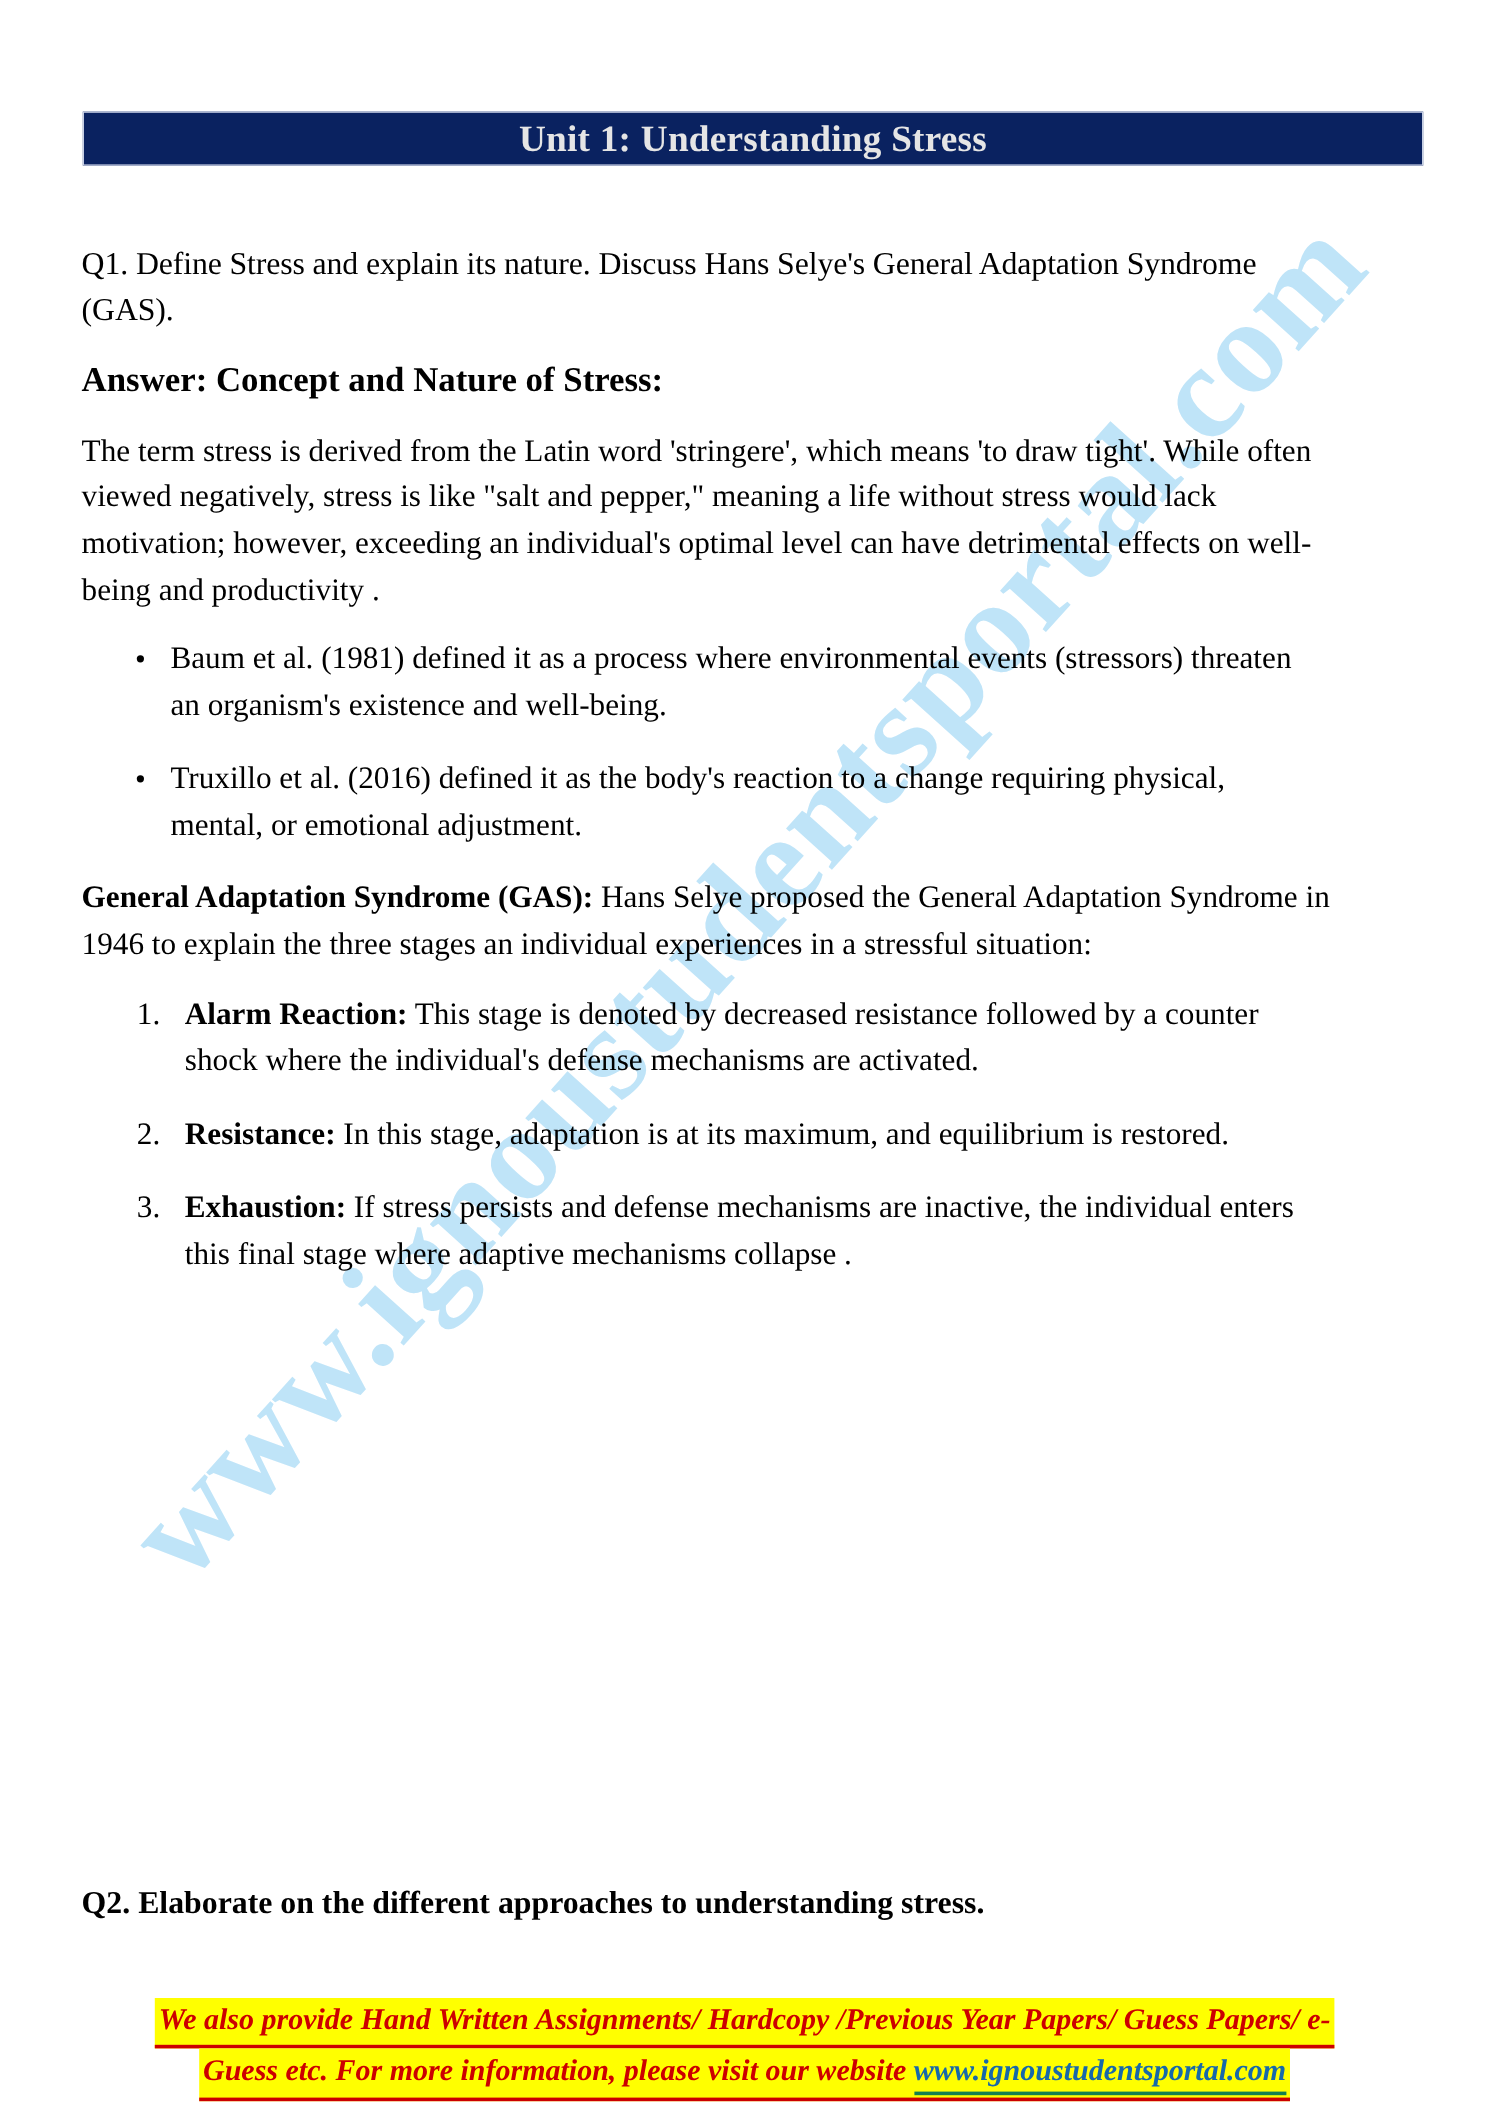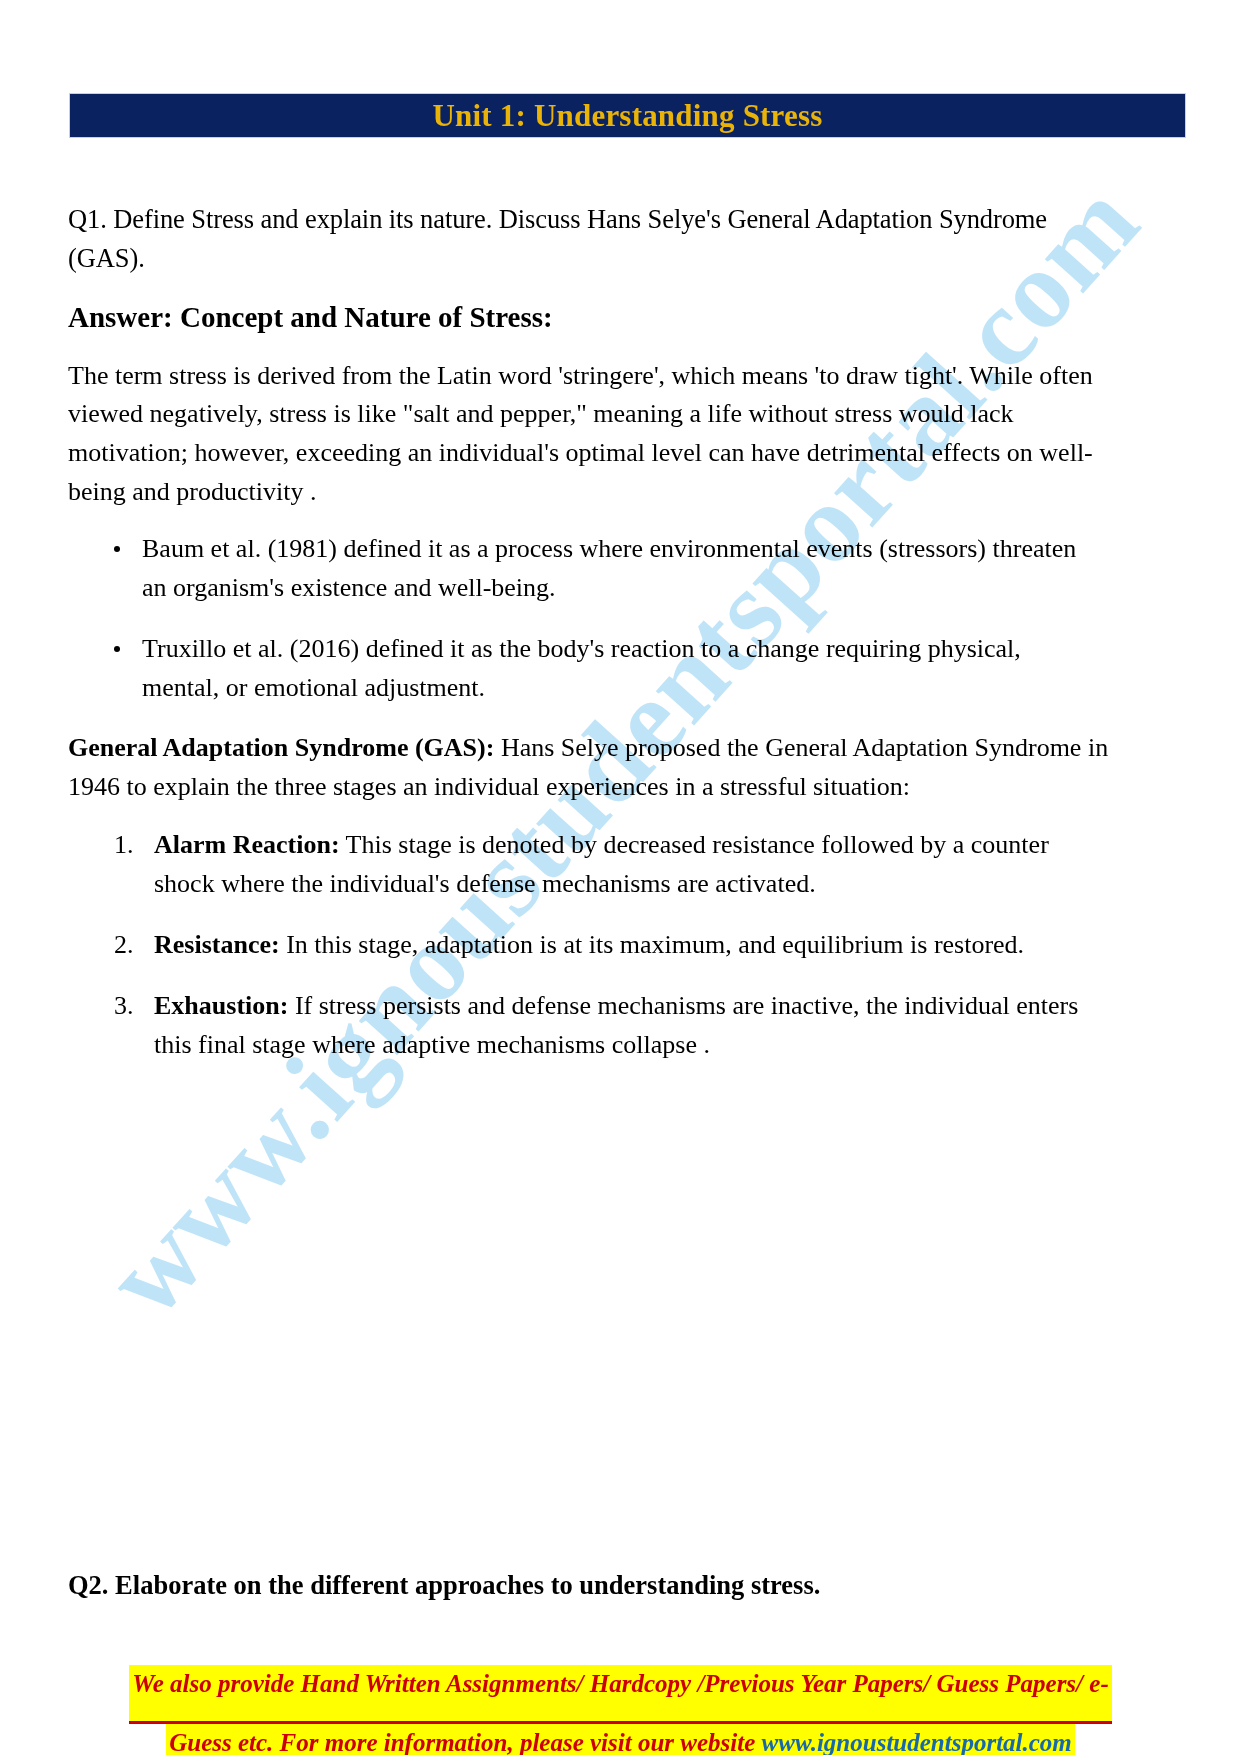--- a/index.html
+++ b/index.html
@@ -59,21 +59,21 @@
     width: 1117px;
     height: 45px;
     background: #0a2260;
     border: 1px solid #c6cfe4;
     display: flex;
     align-items: center;
     justify-content: center;
     box-sizing: border-box;
   }
   .title-bar .title-text {
-    color: #eab308;
+    color: #e5e5e5;
     font-size: 31px;
     font-weight: 700;
     line-height: 1;
     letter-spacing: 0.2px;
   }
 
   
   .content {
     position: absolute;
     left: 68px;
@@ -181,21 +181,21 @@
     font-family: "Liberation Serif", "DejaVu Serif", serif;
     font-style: italic;
     font-weight: 700;
     font-size: 25px;
     line-height: 1.42;
     color: #cc0000;
     white-space: nowrap;
   }
   .footer-line .hl {
     background: #ffff00;
-    padding: 1px 3px 19px 3px;
+    padding: 1px 3px 2px 3px;
     border-bottom: 3px solid #cc0000;
     display: inline-block;
   }
   .footer-line.second .hl {
     border-bottom: 3px solid #cc0000;
   }
   .footer-url {
     color: #1769aa;
     text-decoration: none;
     border-bottom: 3px solid #13804f;

